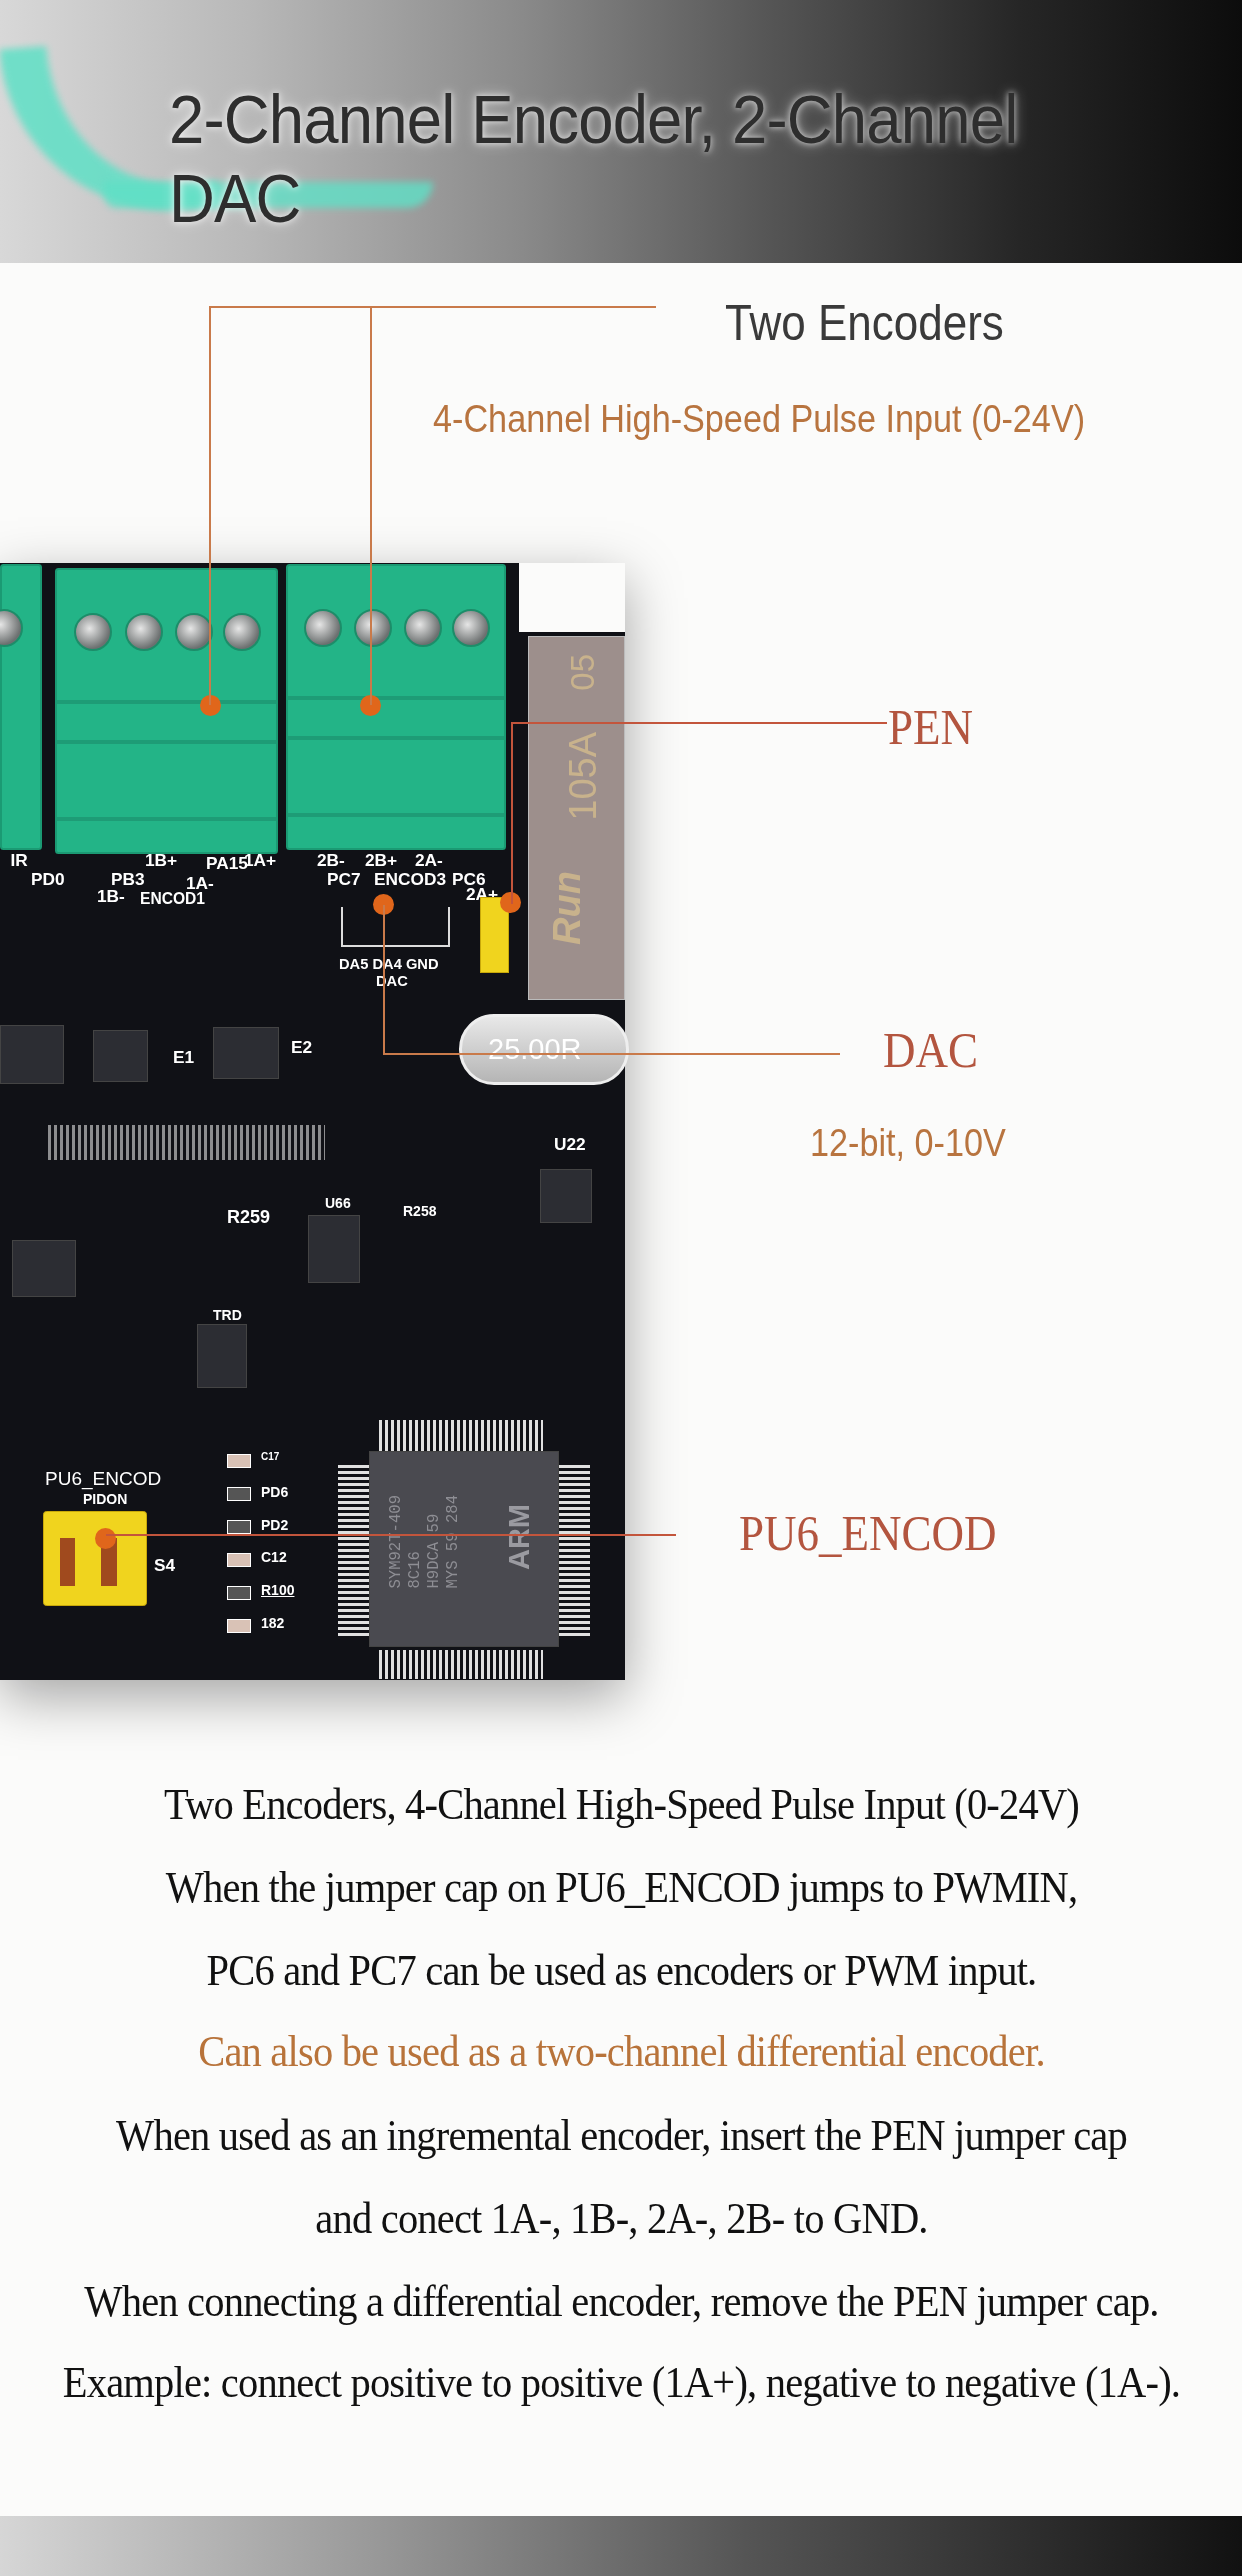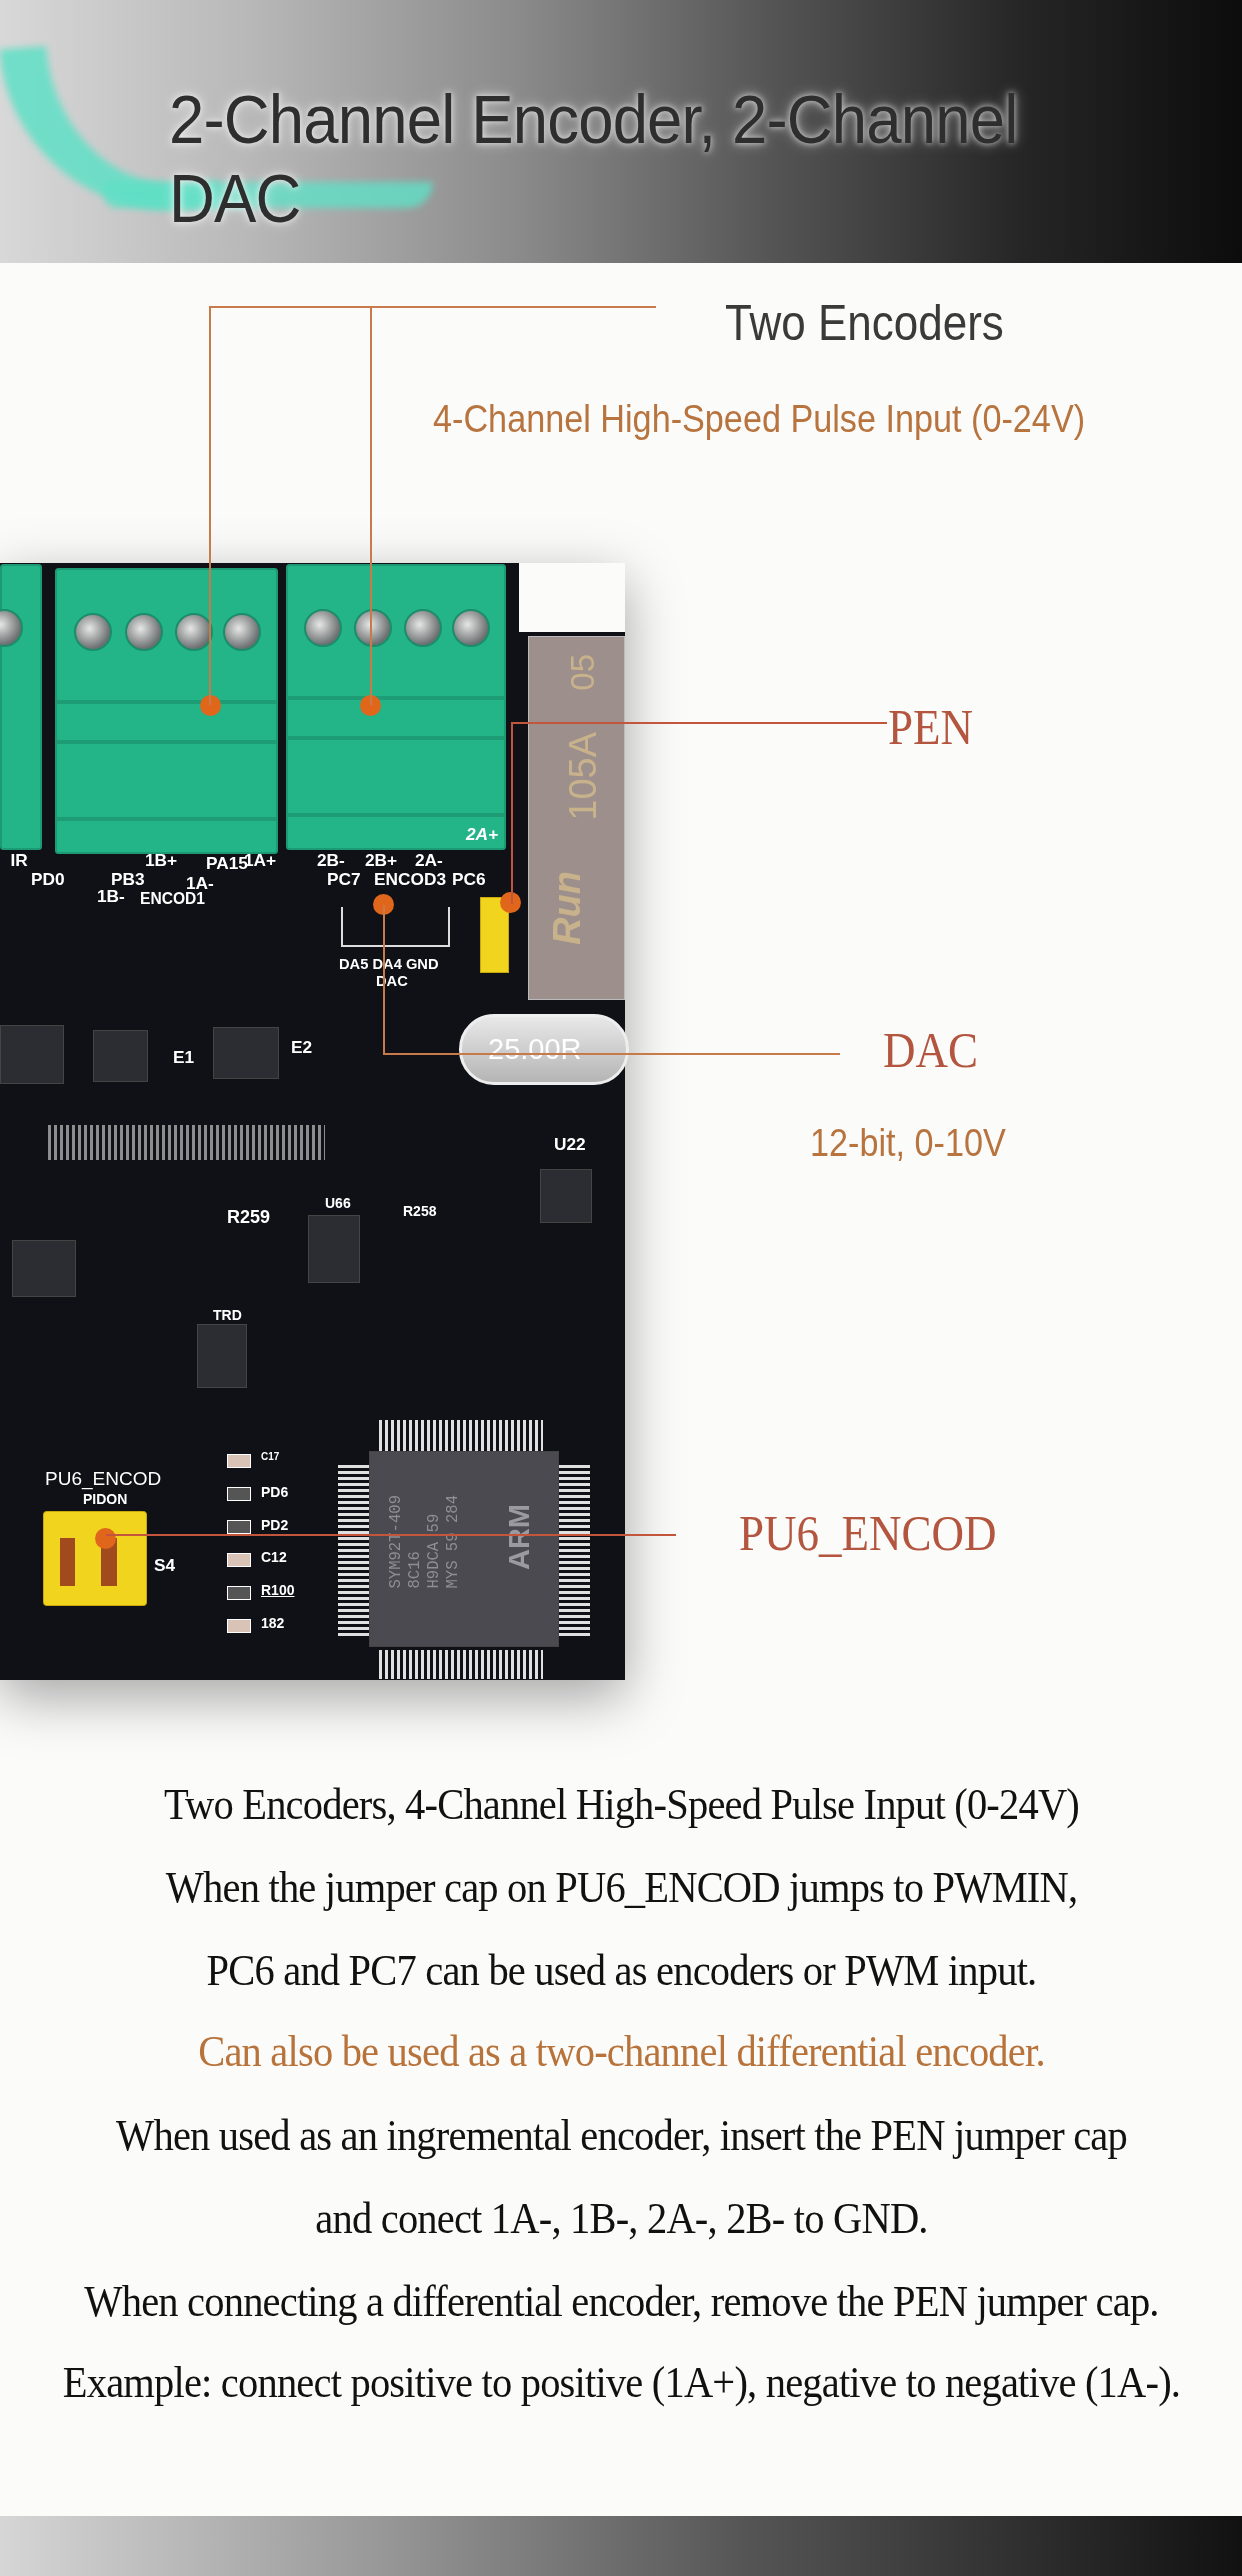--- a/index.html
+++ b/index.html
@@ -103,21 +103,21 @@
 <div class="silk" style="left:97px;top:886px;">1B-</div>
 <div class="silk" style="left:145px;top:850px;">1B+</div>
 <div class="silk" style="left:186px;top:850px;margin-top:23px;">1A-</div>
 <div class="silk" style="left:244px;top:850px;">1A+</div>
 <div class="silk" style="left:111px;top:869px;">PB3</div>
 <div class="silk" style="left:206px;top:853px;">PA15</div>
 <div class="silk" style="left:140px;top:890px;font-size:15.6px;">ENCOD1</div>
 <div class="silk" style="left:317px;top:850px;">2B-</div>
 <div class="silk" style="left:365px;top:850px;">2B+</div>
 <div class="silk" style="left:415px;top:850px;">2A-</div>
-<div class="silk" style="left:466px;top:824px;font-style:italic;">2A+</div>
+<div class="silk" style="left:466px;top:884px;">2A+</div>
 <div class="silk" style="left:327px;top:869px;">PC7</div>
 <div class="silk" style="left:374px;top:869px;">ENCOD3</div>
 <div class="silk" style="left:452px;top:869px;">PC6</div>
 <div class="silk" style="left:339px;top:956px;font-size:14.7px;">DA5 DA4 GND</div>
 <div class="silk" style="left:376px;top:973px;font-size:14.7px;">DAC</div>
 
 <div style="position:absolute;left:341px;top:907px;width:109px;height:40px;border:2.6px solid #ddd;border-top:none;"></div>
 
 <div class="jumper" style="left:480px;top:897px;width:29px;height:76px;"></div>
 

